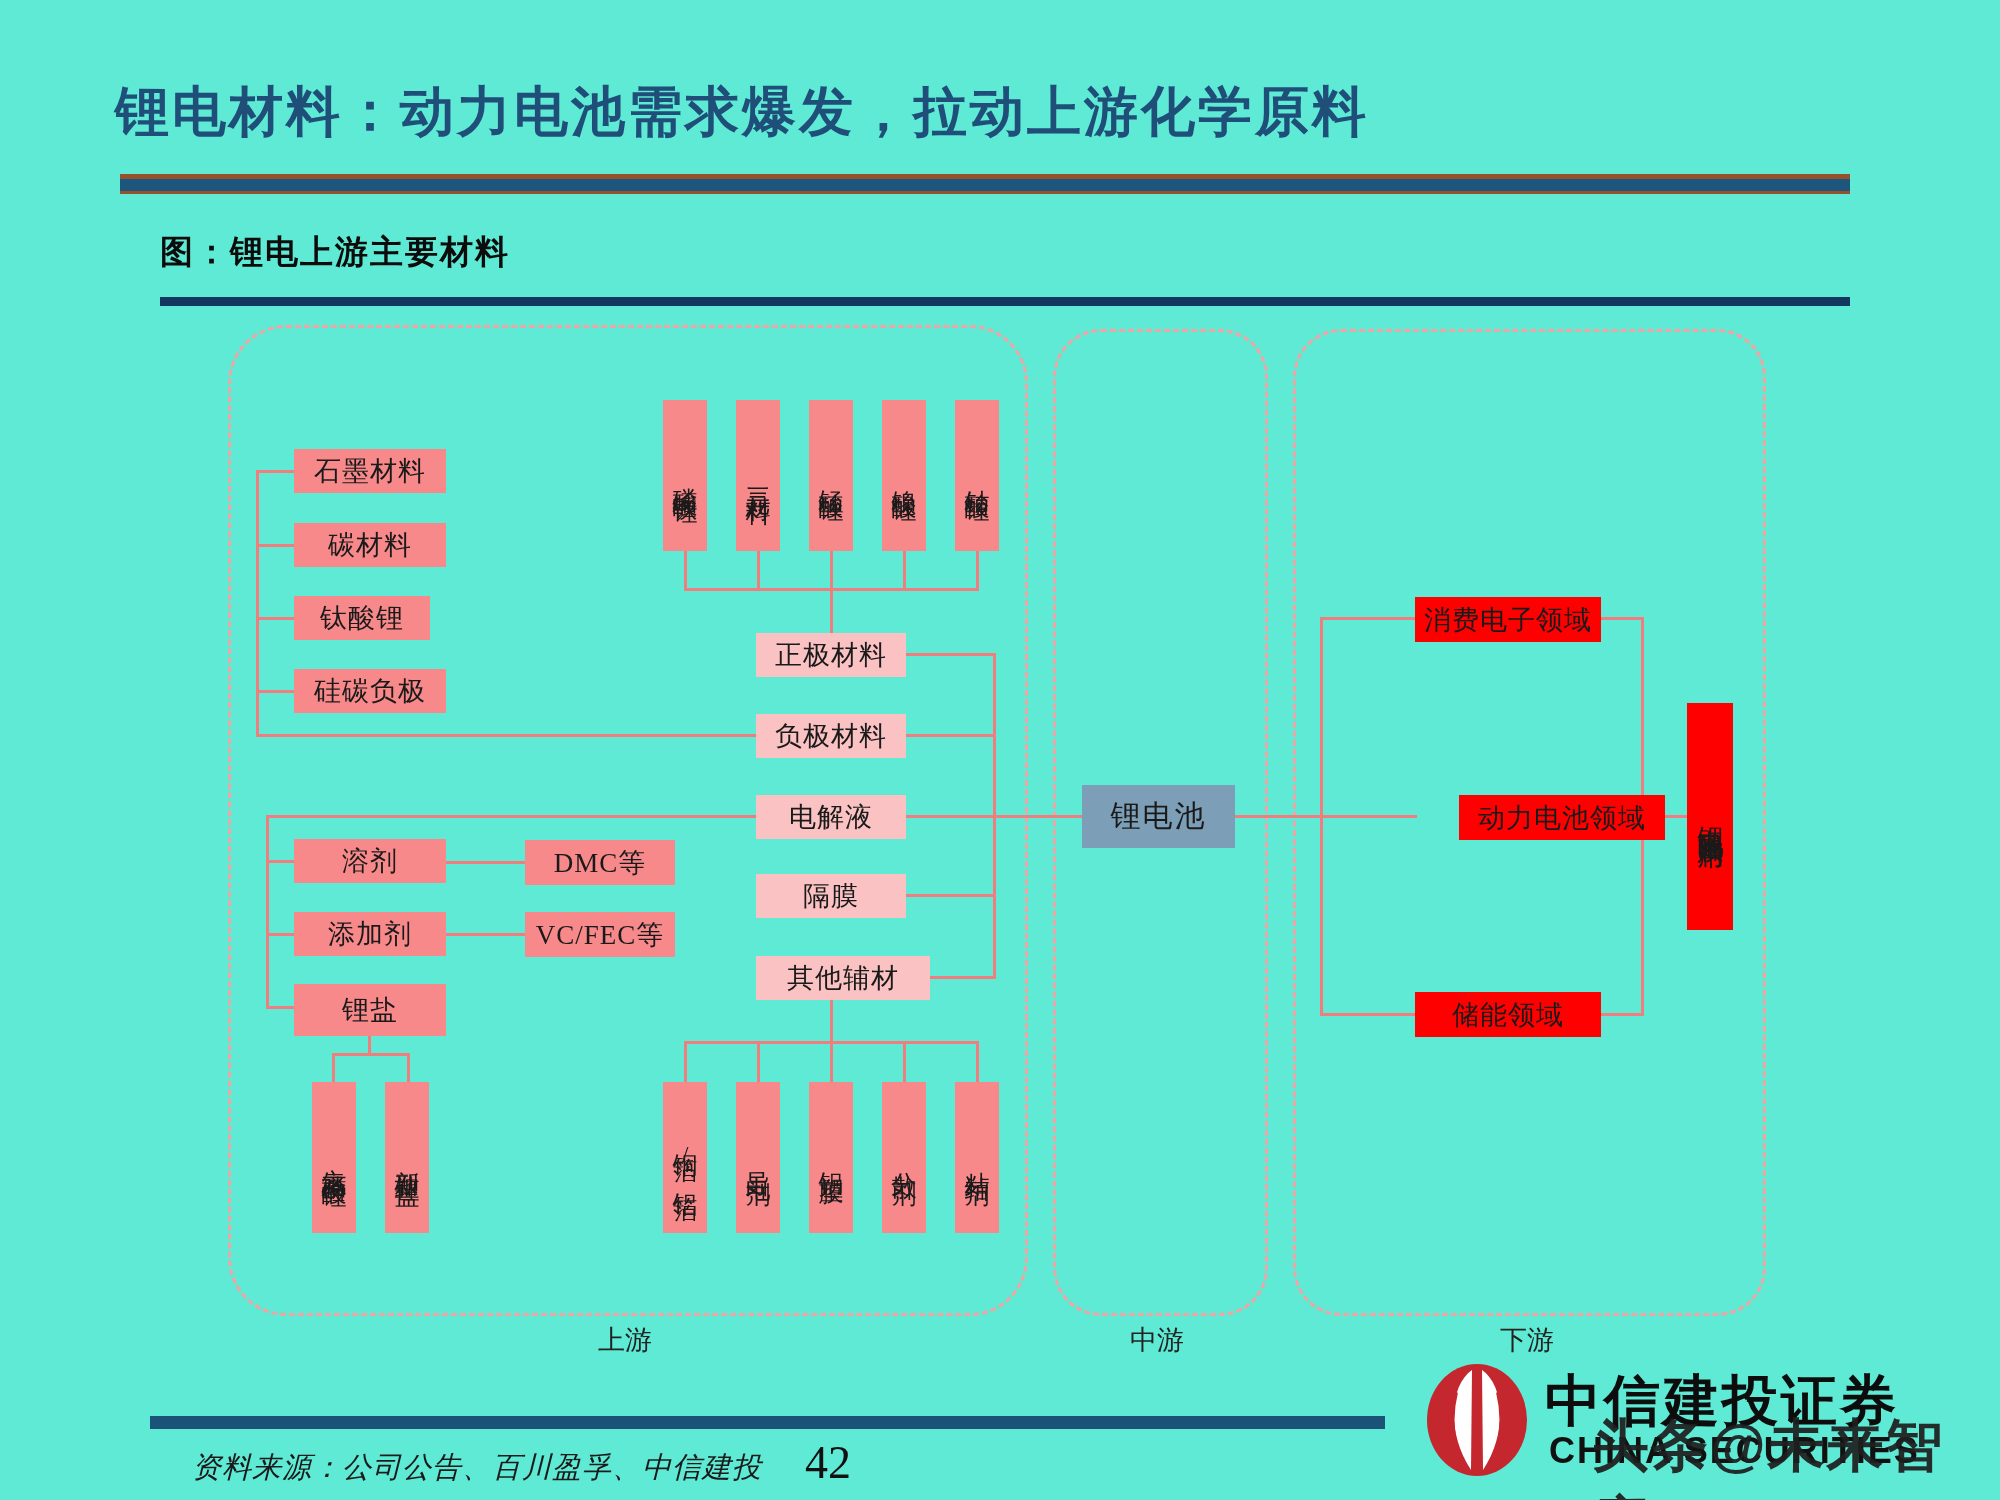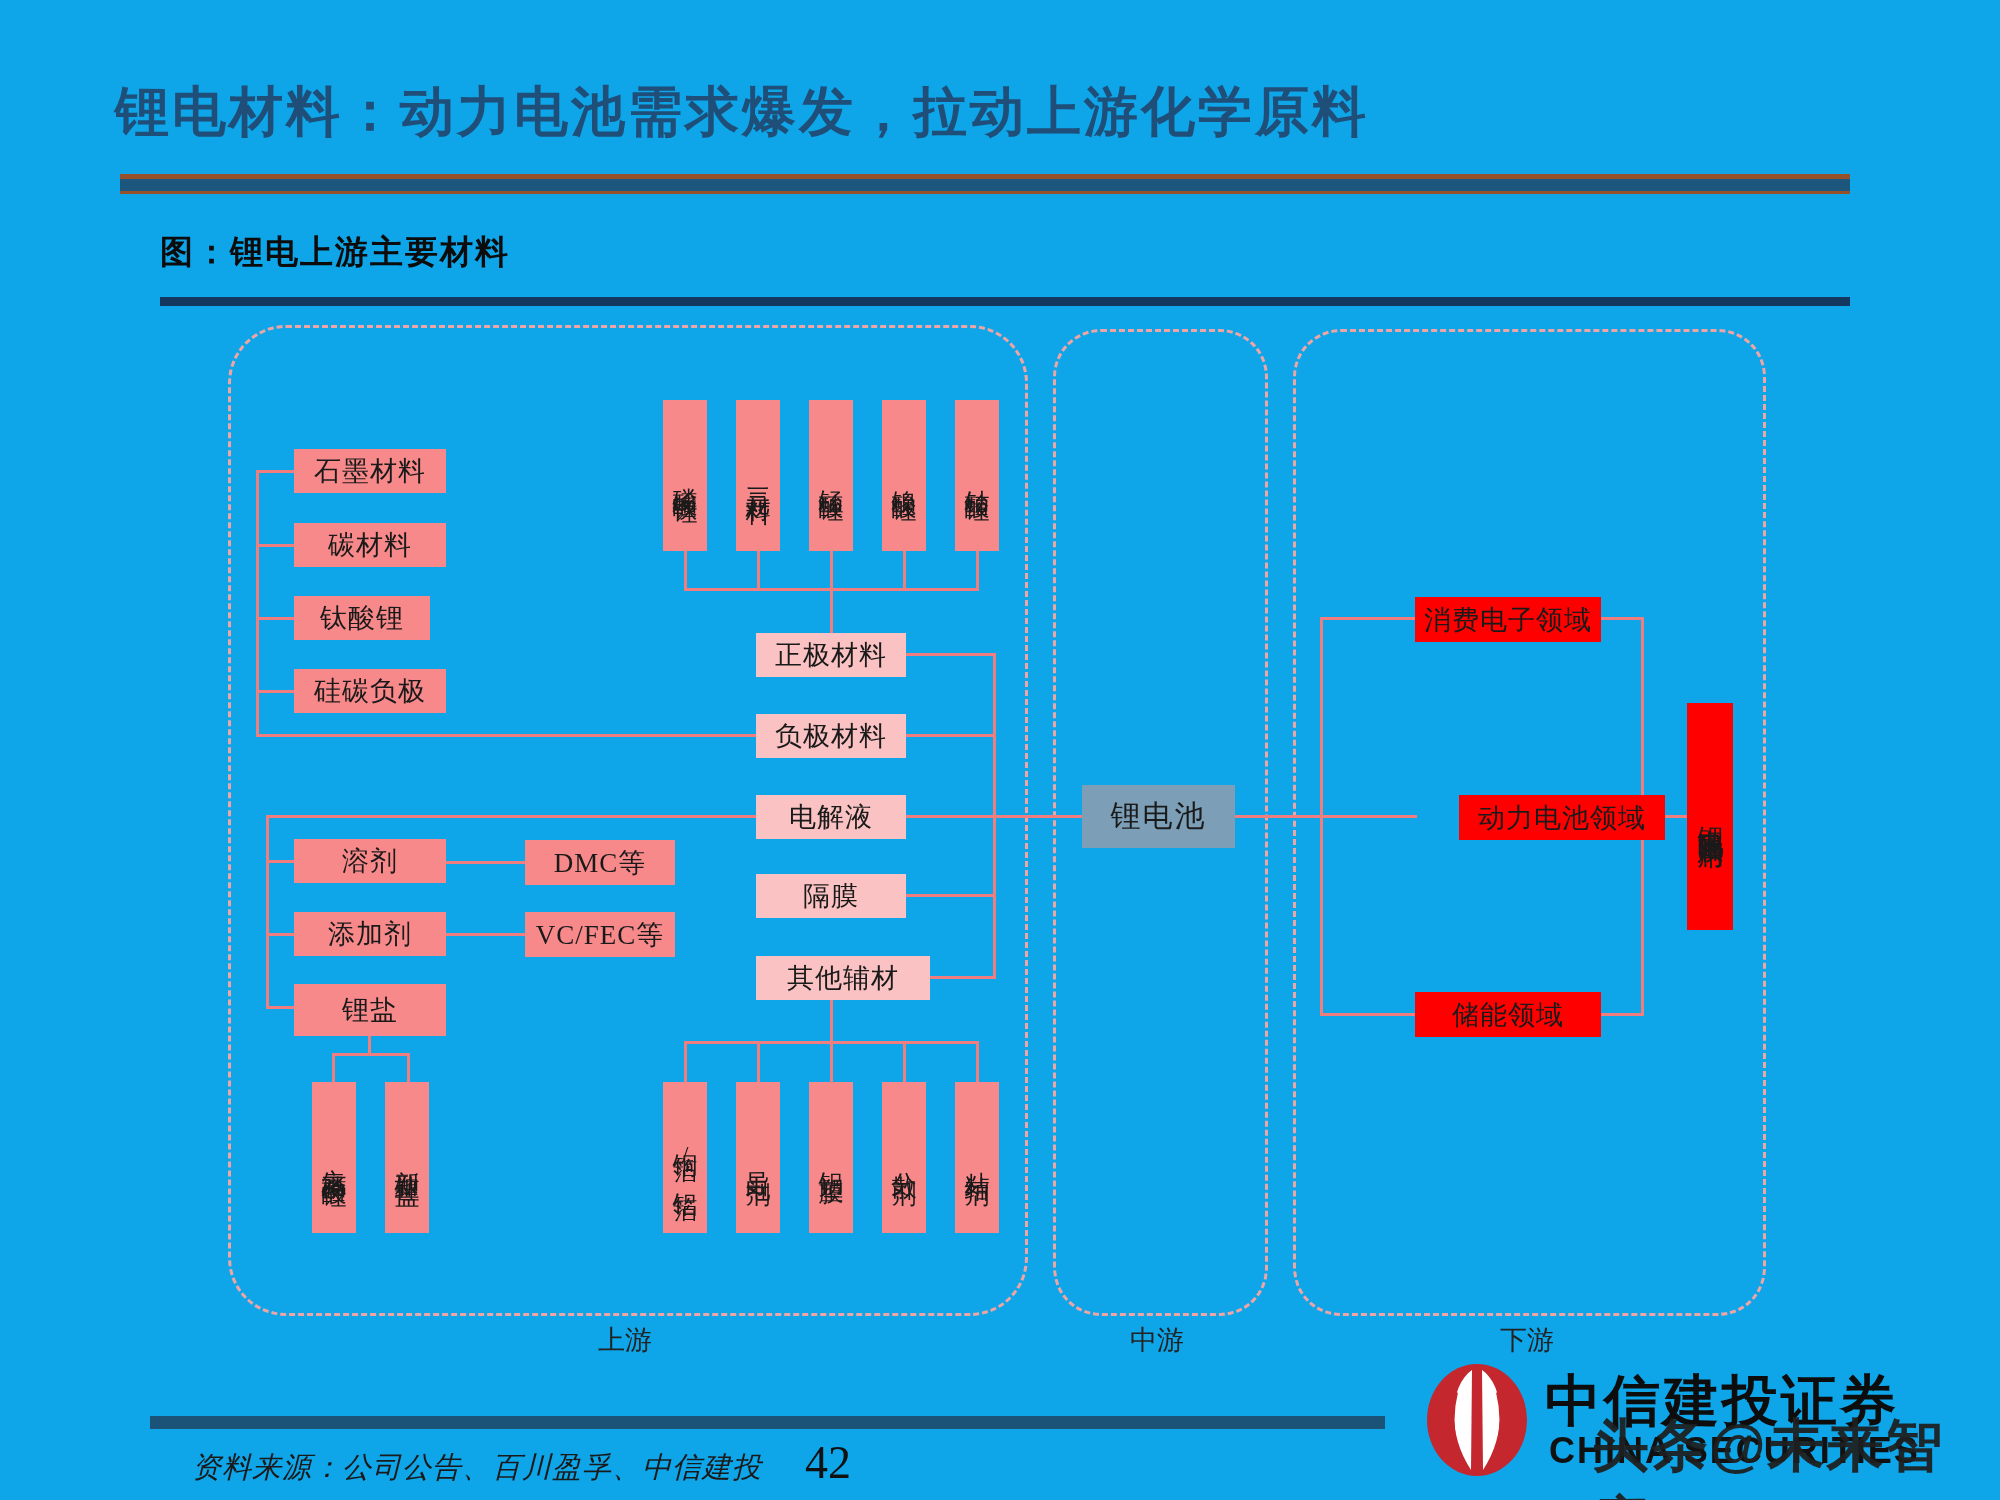--- a/index.html
+++ b/index.html
@@ -1,16 +1,16 @@
 <!DOCTYPE html>
 <html><head>
 <meta charset="utf-8">
 <style>
   html,body{margin:0;padding:0;background:#ffffff;}
-  #canvas{position:relative;width:2000px;height:1500px;background:#0ea5e9;overflow:hidden;
+  #canvas{position:relative;width:2000px;height:1500px;background:#5eead4;overflow:hidden;
           font-family:"Liberation Serif","DejaVu Serif",serif;}
   
   .page-title{position:absolute;left:115px;top:76px;font-size:54px;font-weight:bold;
               color:#1F4E79;letter-spacing:3px;font-family:"Liberation Sans","DejaVu Sans",sans-serif;}
   .title-bar{position:absolute;left:120px;top:174px;width:1730px;height:12px;background:#1C567C;
              border-top:5px solid #96502A;border-bottom:3px solid #96502A;}
   .fig-caption{position:absolute;left:160px;top:230px;font-size:33px;font-weight:bold;color:#0c0c0c;
                font-family:"Liberation Sans","DejaVu Sans",sans-serif;letter-spacing:2px;}
   .navy-rule{position:absolute;left:160px;top:297px;width:1690px;height:9px;background:#14375F;}
   

